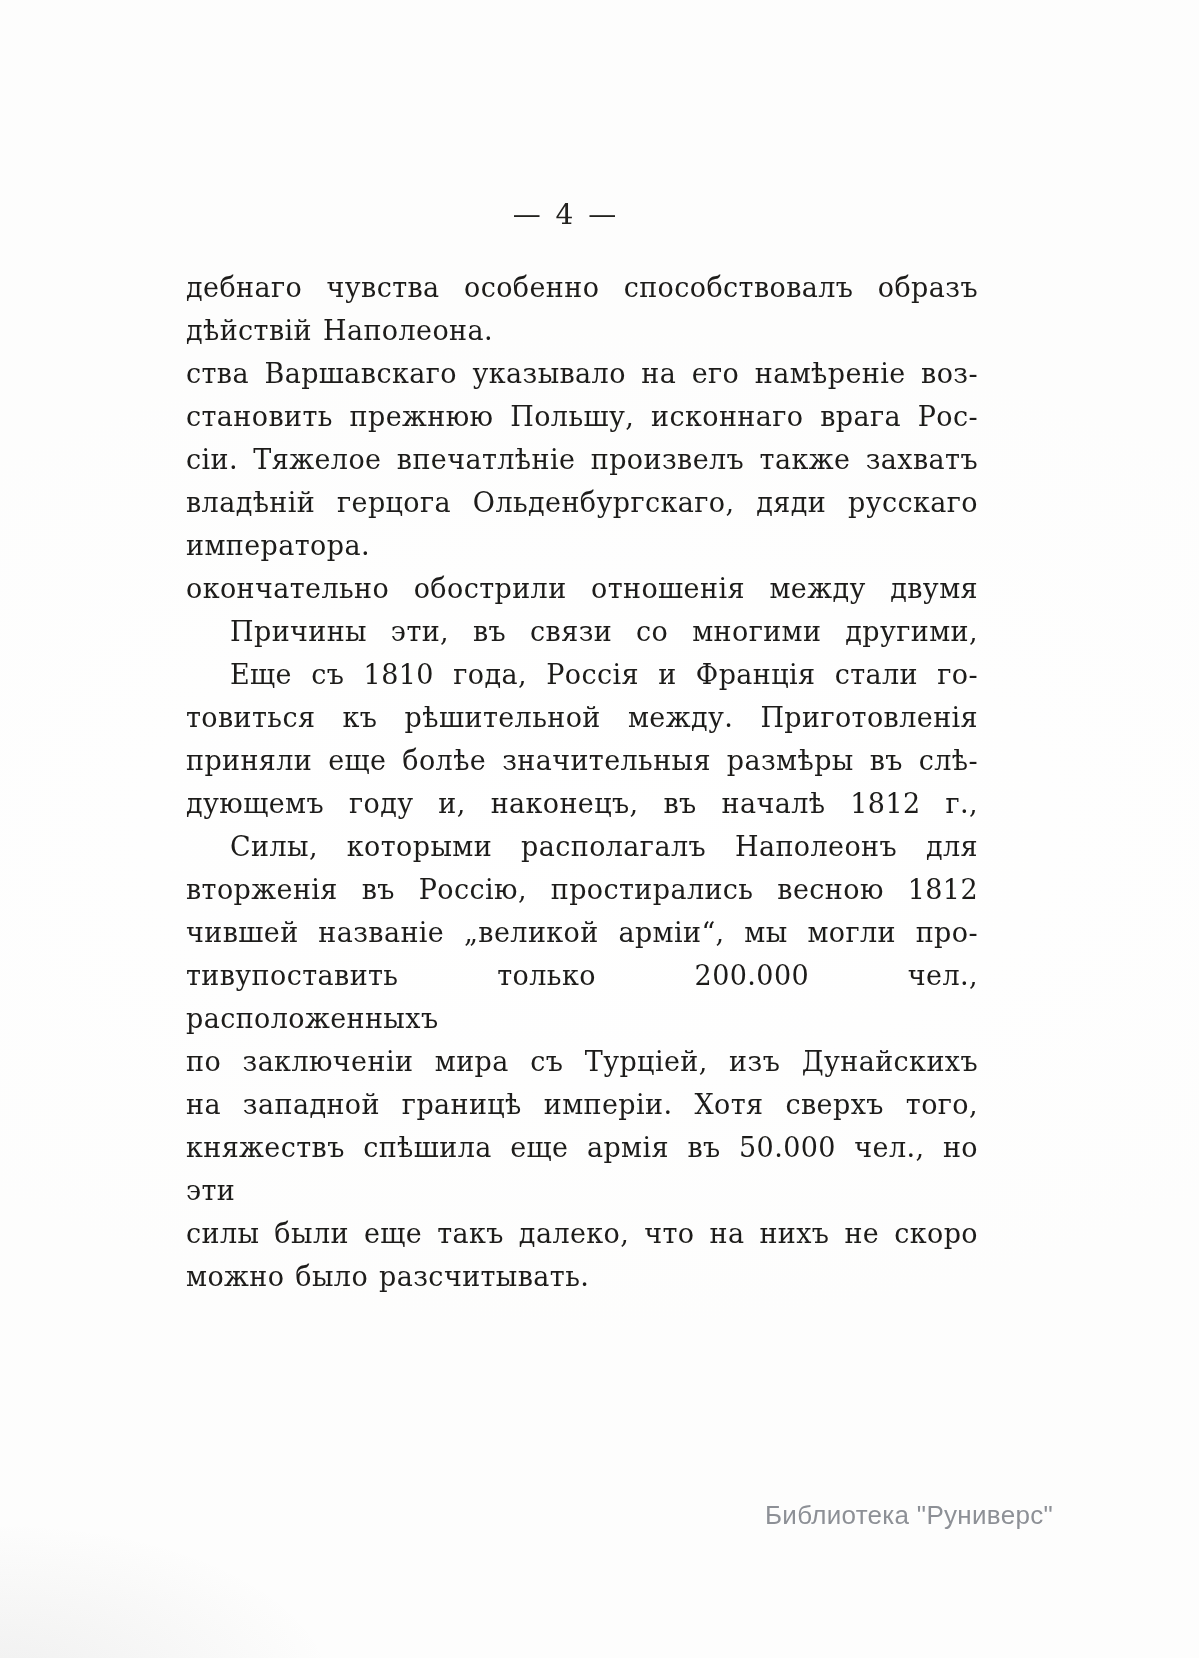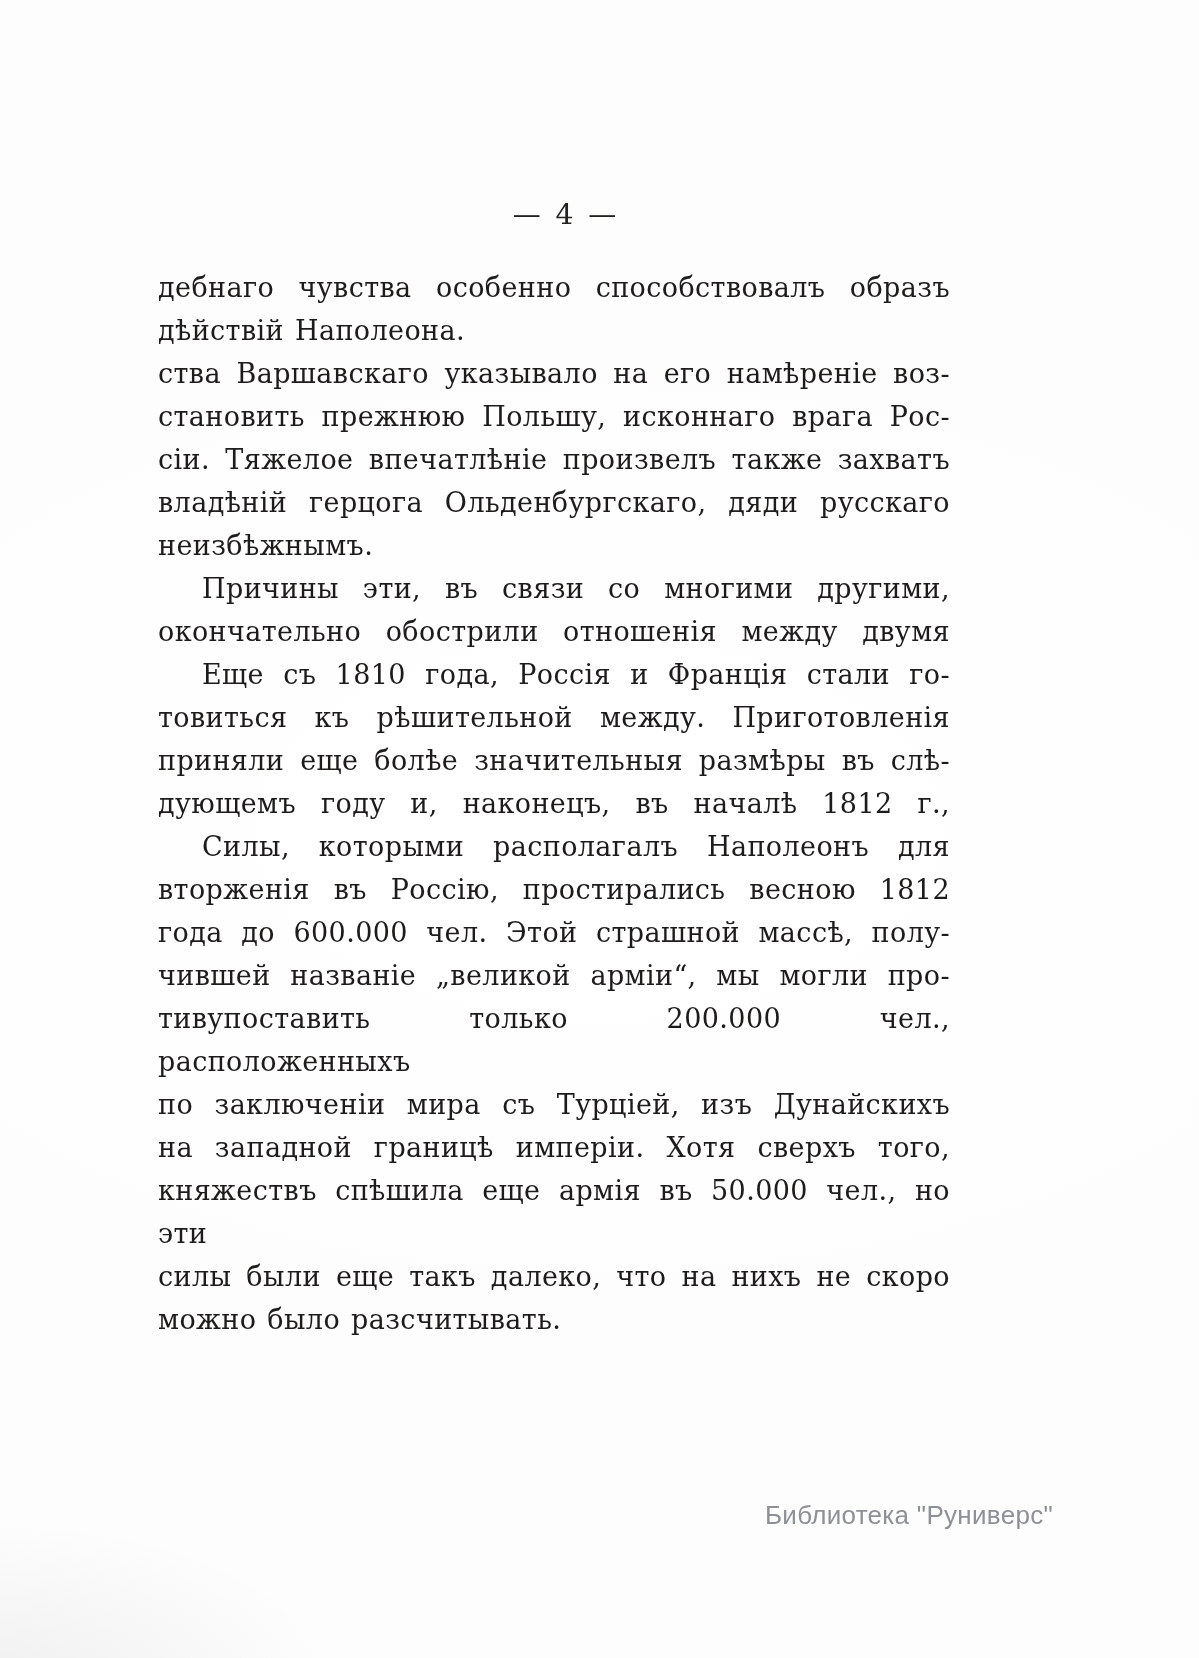--- a/index.html
+++ b/index.html
@@ -21,21 +21,21 @@
   .page-number {
     position: absolute;
     top: 198px; left: 170px; width: 792px;
     text-align: center;
     font-size: 28px;
     letter-spacing: 3px;
     color: #23221f;
   }
   .text-block {
     position: absolute;
-    top: 266px; left: 158px; width: 792px;
+    top: 266px; left: 186px; width: 792px;
     font-size: 27px;
     line-height: 43px;
     letter-spacing: 0.4px;
     word-spacing: 2px;
   }
   .para { margin: 0; }
   .line {
     display: block;
     text-align: justify;
     text-align-last: justify;
@@ -65,39 +65,38 @@
     <p class="para">
       <span class="line">дебнаго чувства особенно способствовалъ образъ</span>
       <span class="line last">дѣйствій Наполеона.</span>
     </p>
 
     <p class="para">
       <span class="line">ства Варшавскаго указывало на его намѣреніе воз-</span>
       <span class="line">становить прежнюю Польшу, исконнаго врага Рос-</span>
       <span class="line">сіи. Тяжелое впечатлѣніе произвелъ также захватъ</span>
       <span class="line">владѣній герцога Ольденбургскаго, дяди русскаго</span>
-      <span class="line last">неизбѣжнымъ.</span>
+      <span class="line last">императора.</span>
     </p>
 
     <p class="para">
+      <span class="line">окончательно обострили отношенія между двумя</span>
       <span class="line indent">Причины эти, въ связи со многими другими,</span>
-      <span class="line">окончательно обострили отношенія между двумя</span>
     </p>
 
     <p class="para">
       <span class="line indent">Еще съ 1810 года, Россія и Франція стали го-</span>
       <span class="line">товиться къ рѣшительной между. Приготовленія</span>
       <span class="line">приняли еще болѣе значительныя размѣры въ слѣ-</span>
       <span class="line">дующемъ году и, наконецъ, въ началѣ 1812 г.,</span>
     </p>
 
     <p class="para">
       <span class="line indent">Силы, которыми располагалъ Наполеонъ для</span>
       <span class="line">вторженія въ Россію, простирались весною 1812</span>
-      <span class="line">года до 600.000 чел. Этой страшной массѣ, полу-</span>
       <span class="line">чившей названіе „великой арміи“, мы могли про-</span>
       <span class="line">тивупоставить только 200.000 чел., расположенныхъ</span>
       <span class="line">по заключеніи мира съ Турціей, изъ Дунайскихъ</span>
       <span class="line">на западной границѣ имперіи. Хотя сверхъ того,</span>
       <span class="line">княжествъ спѣшила еще армія въ 50.000 чел., но эти</span>
       <span class="line">силы были еще такъ далеко, что на нихъ не скоро</span>
       <span class="line last">можно было разсчитывать.</span>
     </p>
 
   </section>

